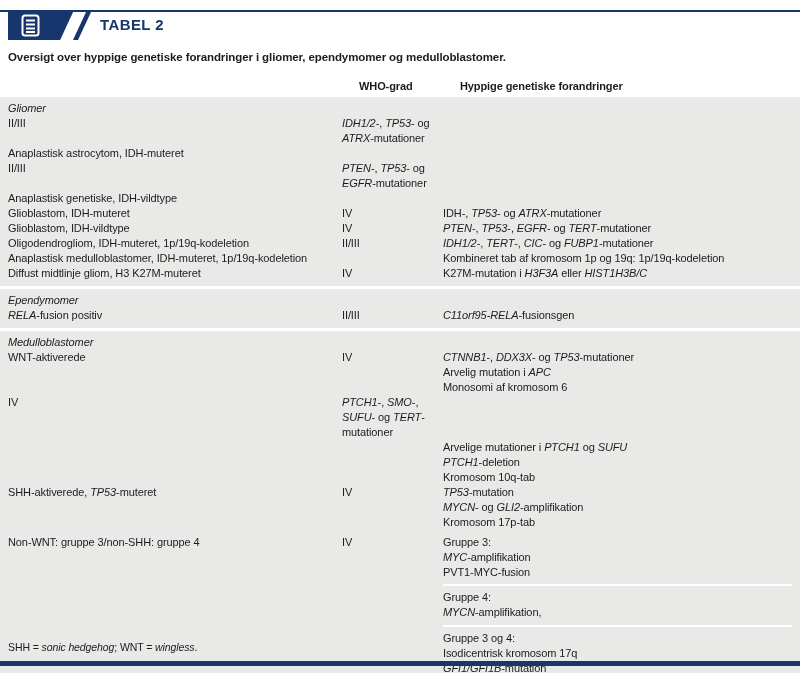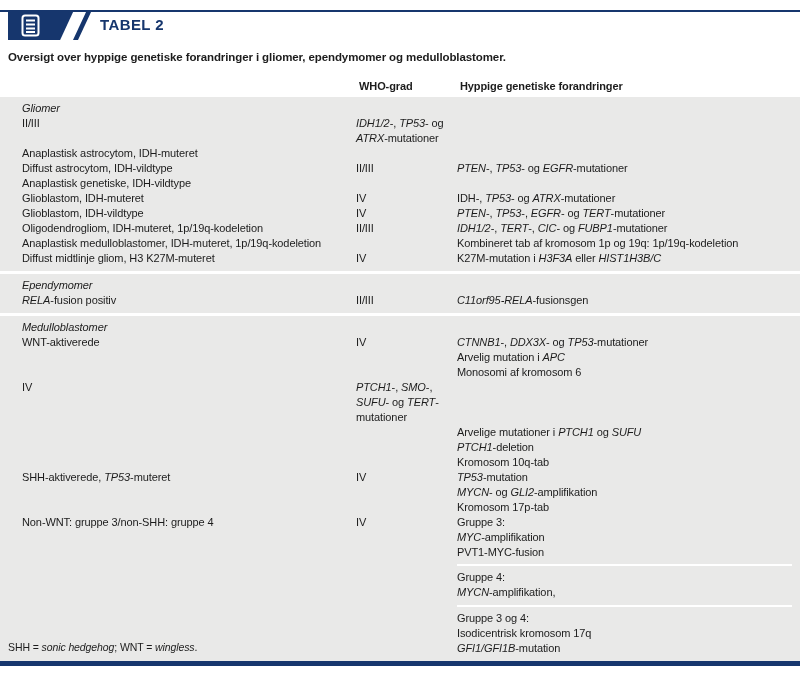--- a/index.html
+++ b/index.html
@@ -43,33 +43,33 @@
   #table-title{
     position:absolute;left:8px;top:51px;width:780px;
     font-size:11.5px;font-weight:bold;letter-spacing:-.1px;
   }
   .trow{
     display:grid;
     grid-template-columns:334px 101px 349px;
     padding:0 8px;
     font-size:11px;line-height:15px;letter-spacing:-.1px;
   }
-  .trow.gap{}
+  .trow.gap{margin-top:5px;}
   #thead{
     position:absolute;left:17px;top:79px;width:800px;
     font-weight:bold;
   }
   #thead .trow{font-weight:bold;}
   #tbody{
     position:absolute;left:0;top:97px;width:800px;
   }
   .section{
     background:var(--bg);
     margin-bottom:3px;
-    padding:4px 0 5px 14px;
+    padding:4px 0 5px 0;
   }
   .sec-name{font-style:italic;}
   .c1,.c2,.c3{min-height:1px;}
   .row-sep{
     margin:4px 8px 4px 443px;
     border-top:2px solid #ffffff;
     height:0;
   }
   #footnote{
     position:absolute;left:8px;top:641px;
@@ -115,21 +115,20 @@
       <div class="trow">
         <div class="c2">II/III</div>
         <div class="c3"><span class="it">IDH1/2</span>-, <span class="it">TP53</span>- og <span class="it">ATRX</span>-mutationer</div>
       </div>
       <div class="trow">
         <div class="c1">Anaplastisk astrocytom, IDH-muteret</div>
         <div class="c2"></div>
         <div class="c3"></div>
       </div>
       <div class="trow">
-        <div class="c1">Diffust astrocytom, IDH-vildtype</div>
         <div class="c2">II/III</div>
         <div class="c3"><span class="it">PTEN</span>-, <span class="it">TP53</span>- og <span class="it">EGFR</span>-mutationer</div>
       </div>
       <div class="trow">
         <div class="c1">Anaplastisk genetiske, IDH-vildtype</div>
         <div class="c2"></div>
         <div class="c3"></div>
       </div>
       <div class="trow">
         <div class="c1">Glioblastom, IDH-muteret</div>

